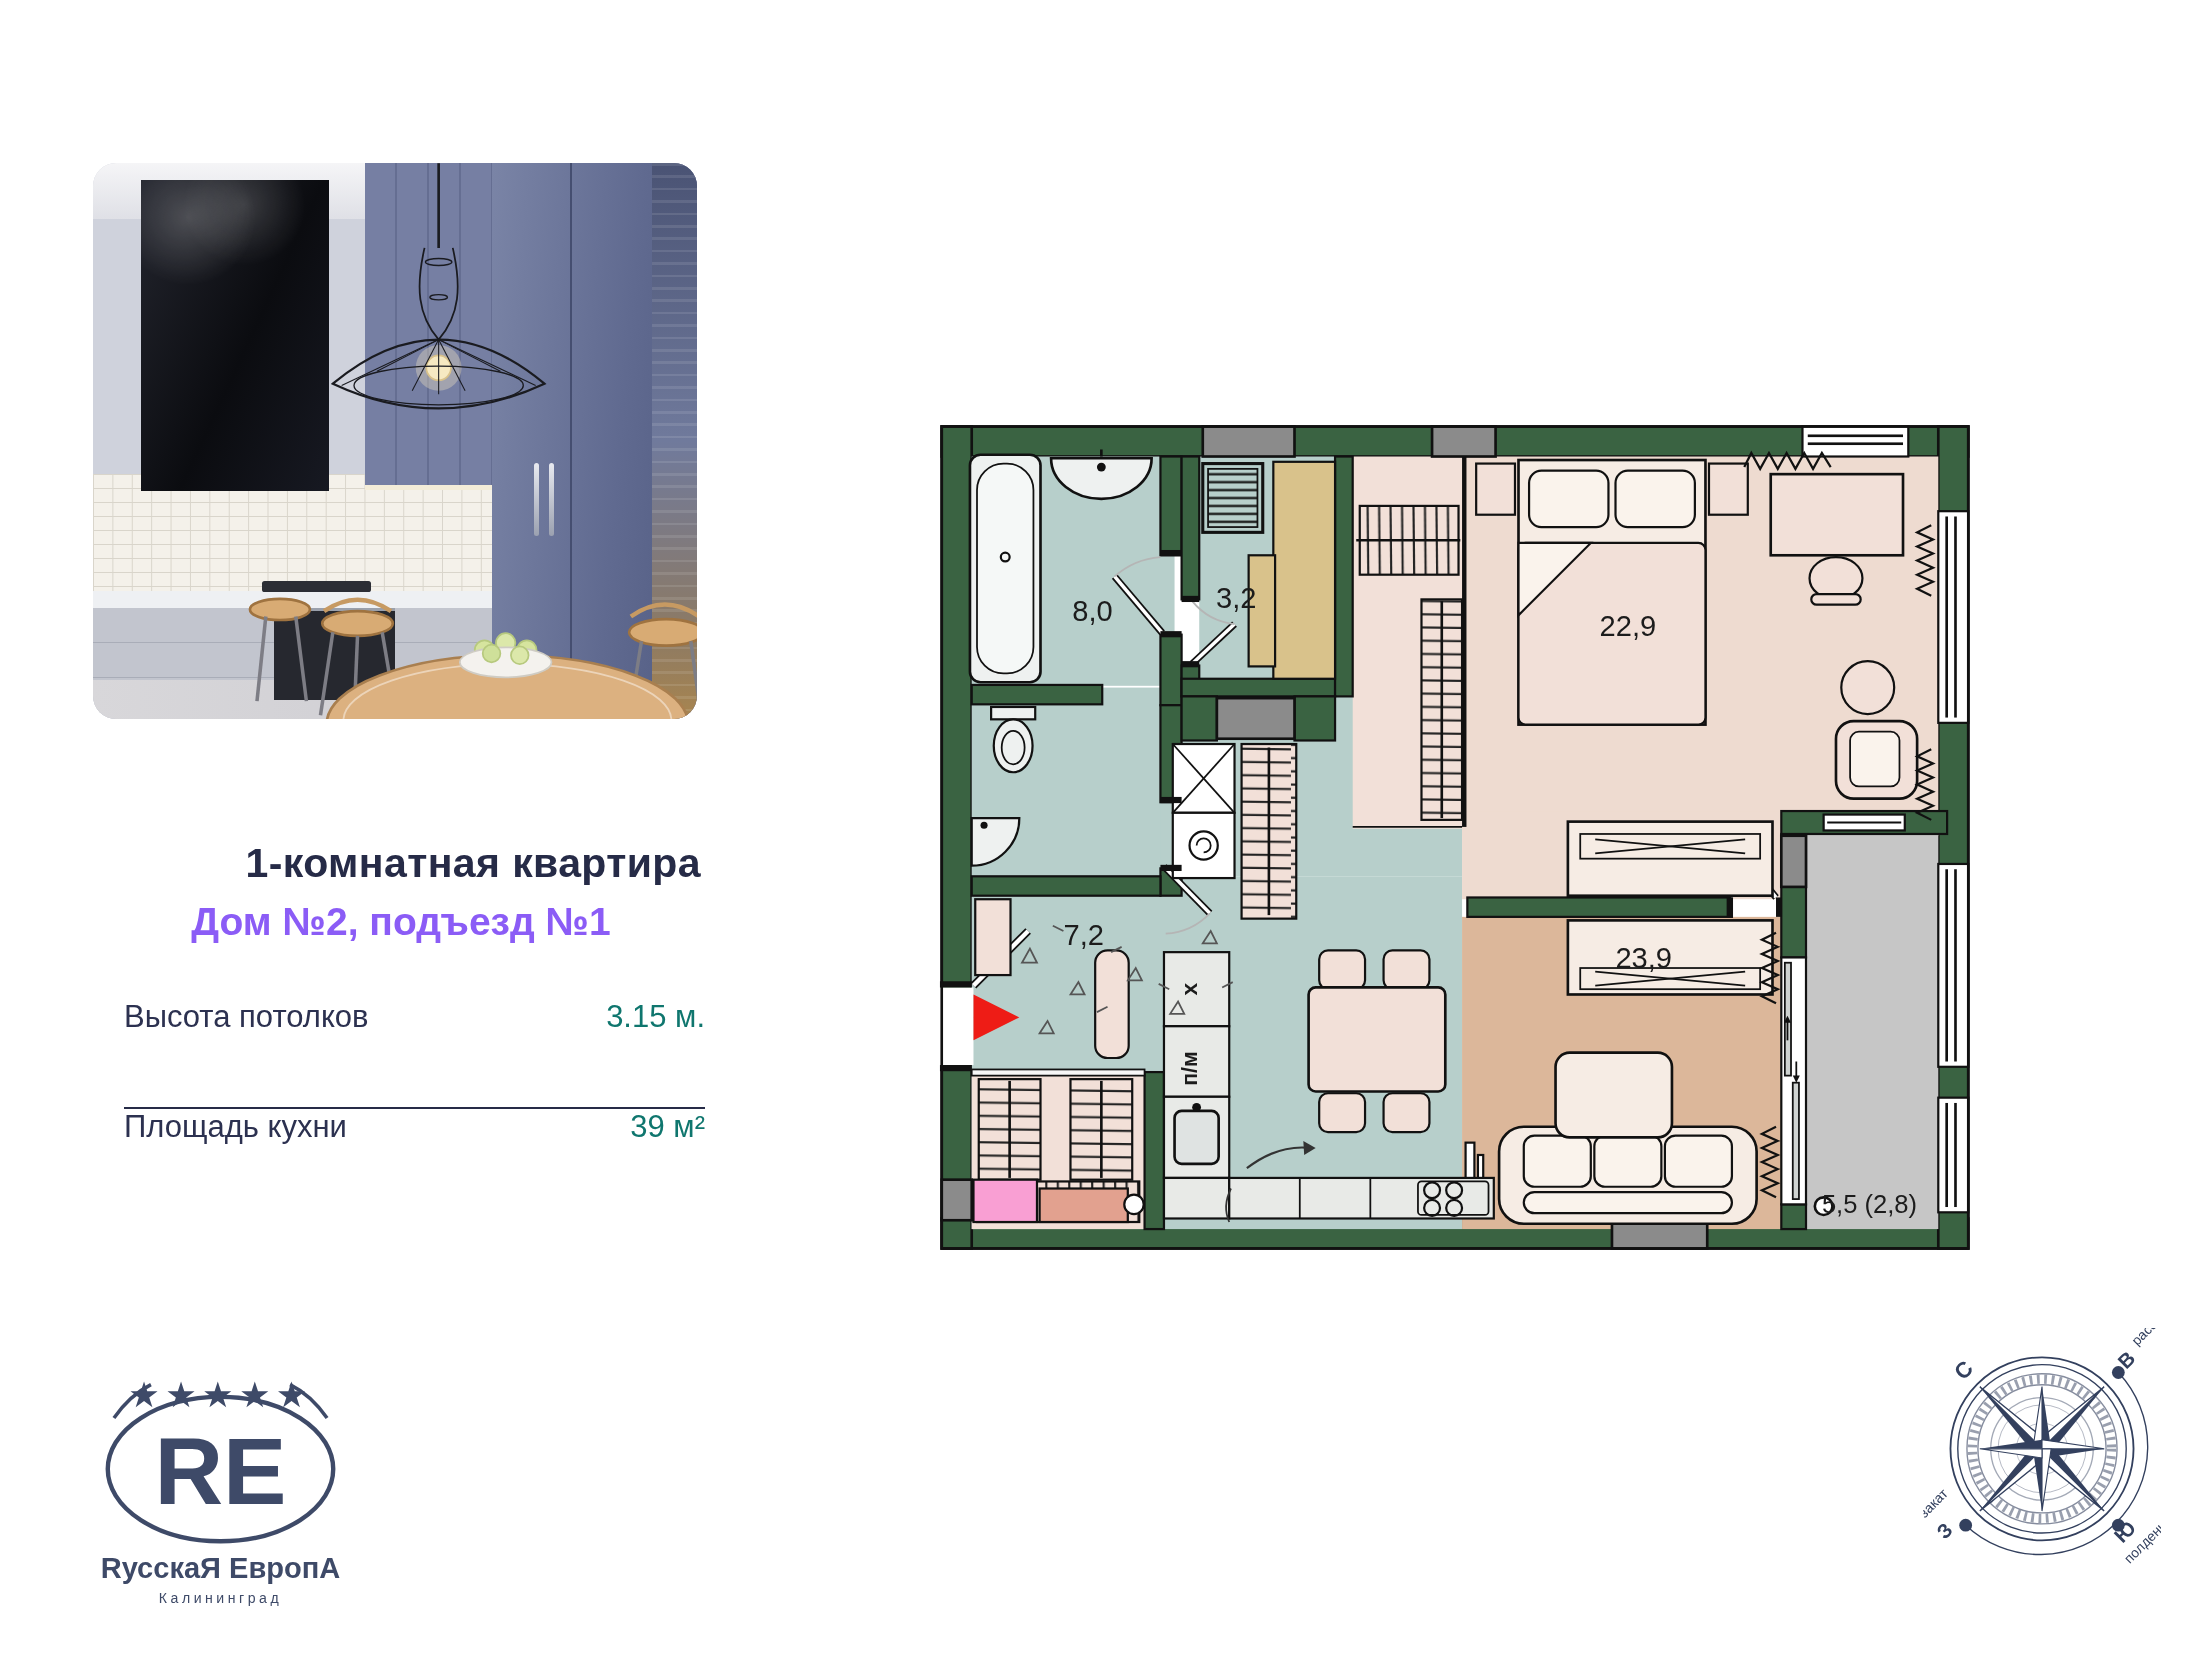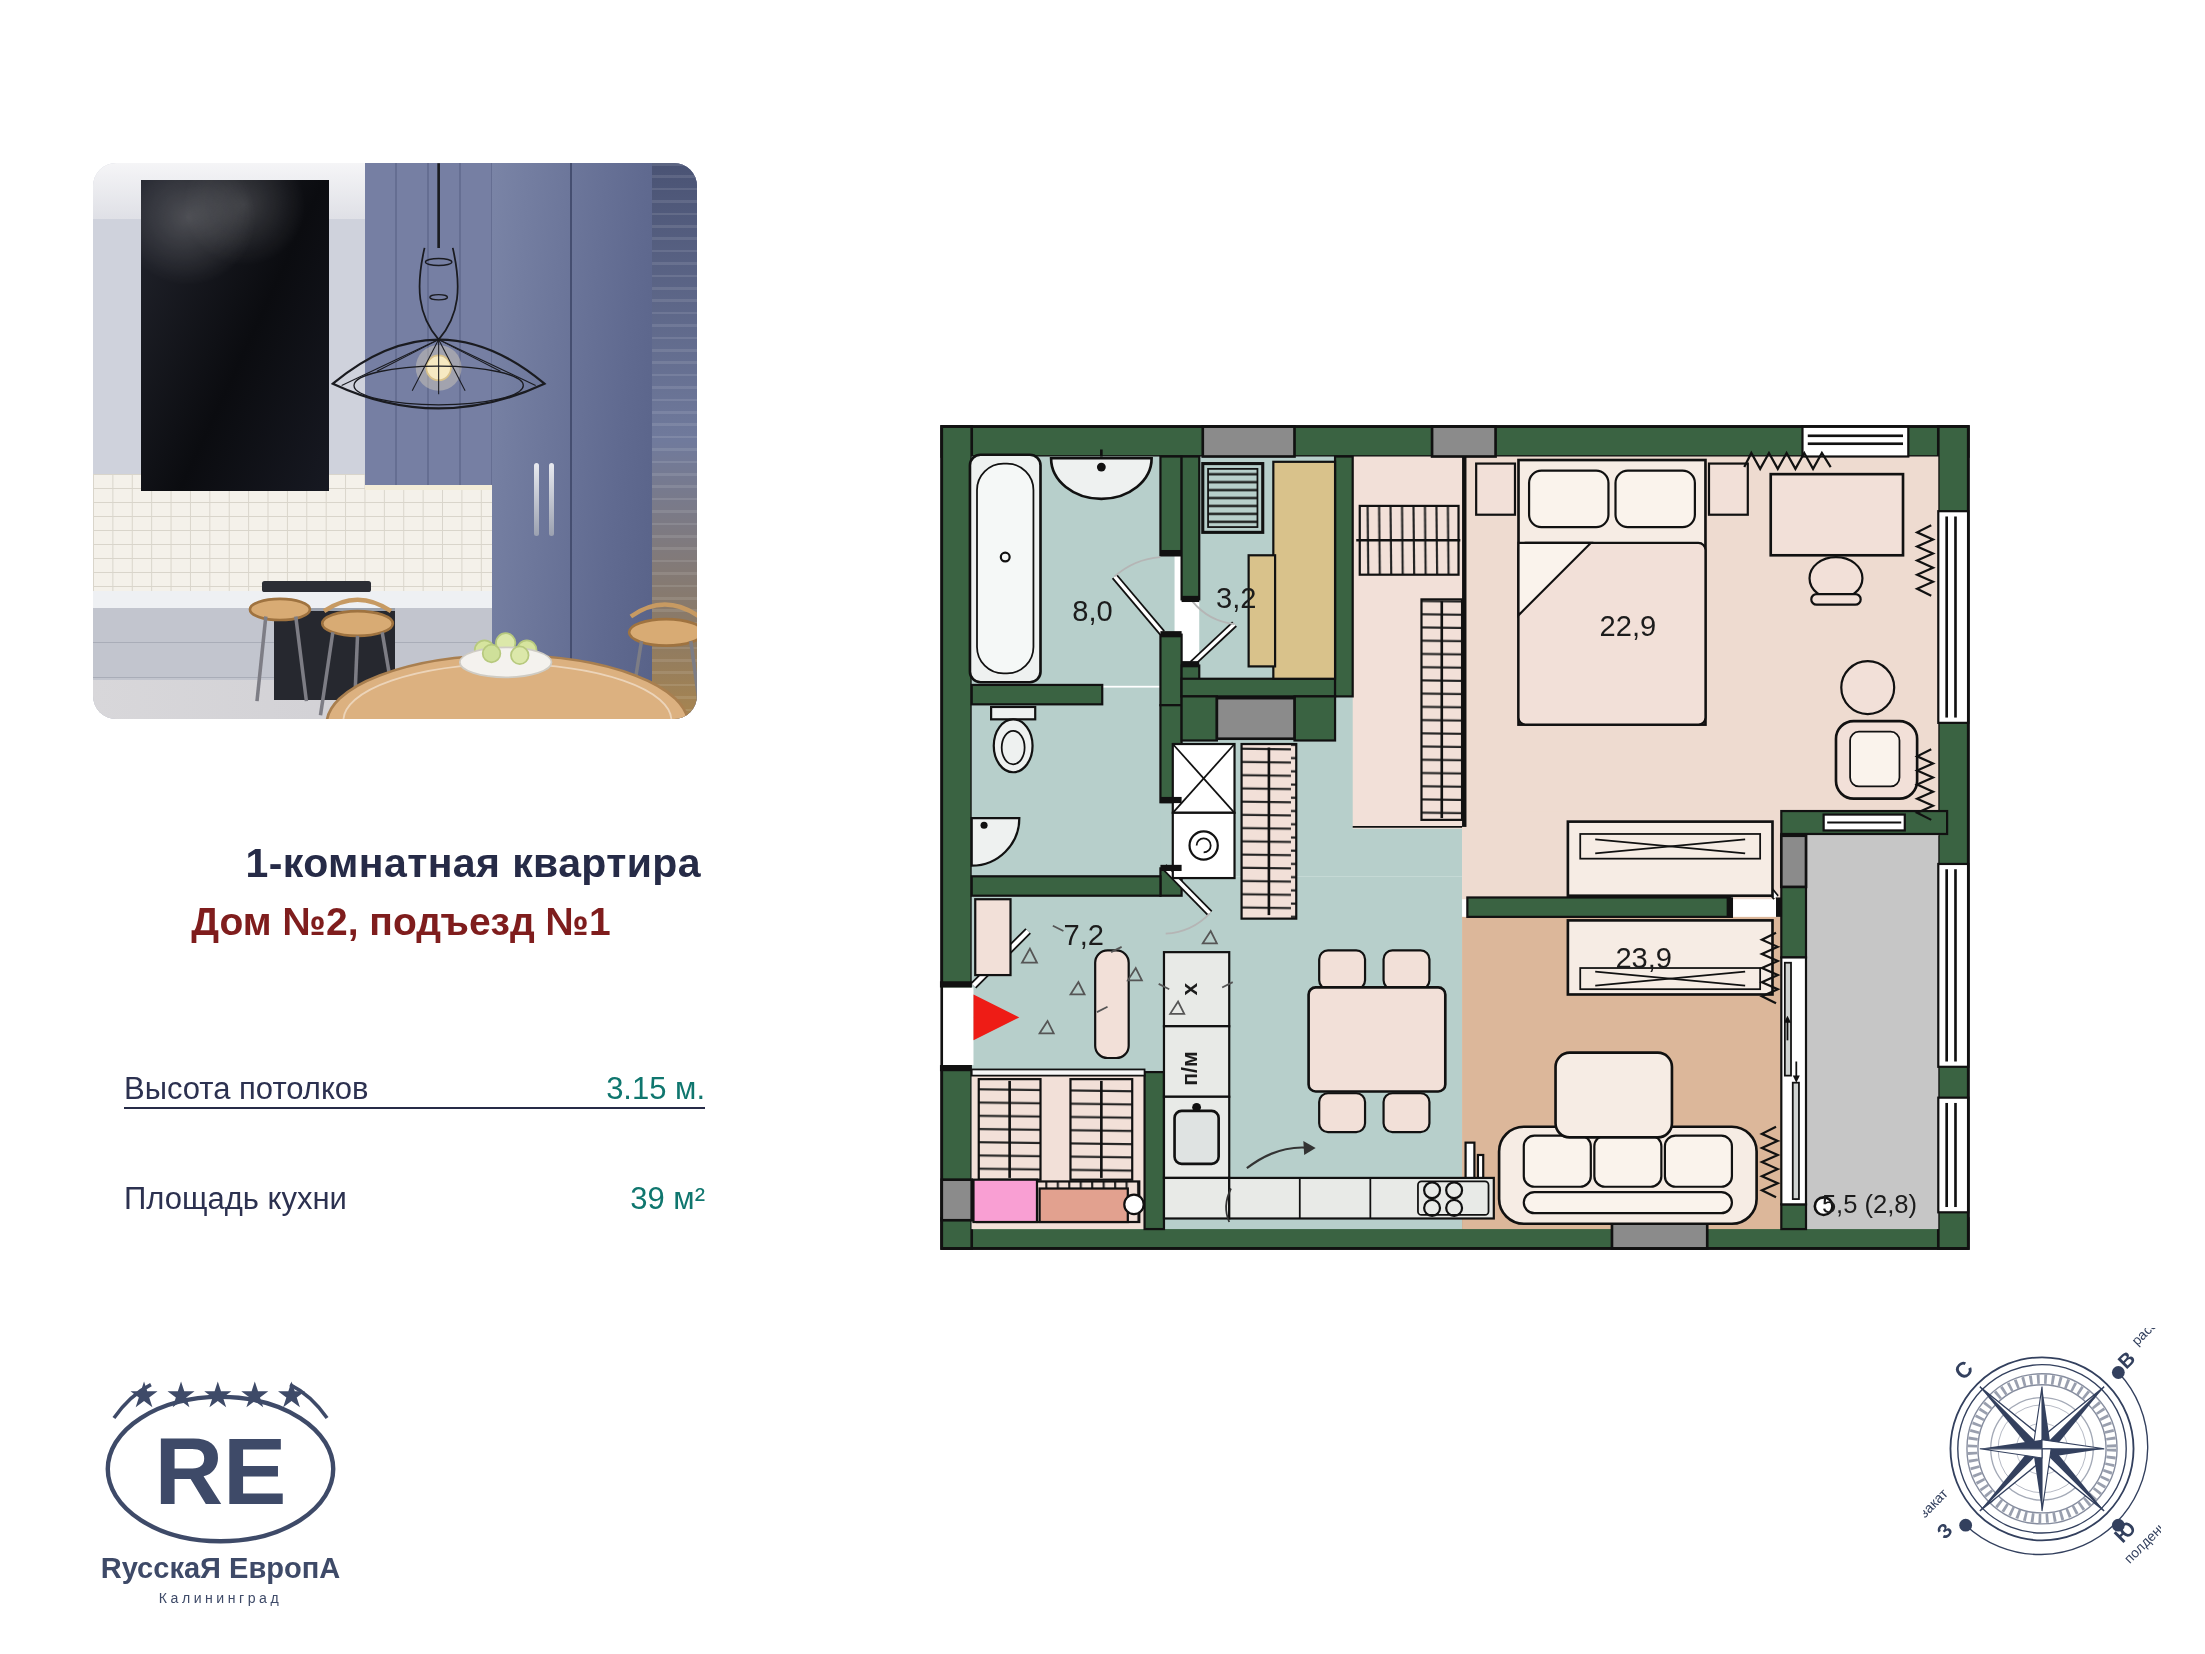--- a/index.html
+++ b/index.html
@@ -32,23 +32,23 @@
   .ph-wardrobe-line{left:79%;top:0;width:1.8px;height:100%;background:#454e70;z-index:7;}
   .ph-handle{top:54%;width:5.3px;height:13%;background:linear-gradient(#e8eaf0,#9ba1b0);border-radius:2.6px;z-index:7;}
   .ph-window{left:92.5%;top:0;width:7.5%;height:100%;
      background:repeating-linear-gradient(rgba(255,255,255,.10) 0 2.6px,transparent 2.6px 12.4px),
      linear-gradient(180deg,#4a5374,#707a9c 50%,#8d7a63 85%,#a8854f);z-index:7;}
   .ph-svg{left:0;top:0;width:100%;height:100%;z-index:8;}
   
   .title{position:absolute;left:101px;top:840px;width:600px;text-align:right;
          font-size:41px;font-weight:bold;color:#262b47;letter-spacing:0.4px;}
   .subtitle{position:absolute;left:101px;top:900px;width:600px;text-align:center;
-         font-size:39px;font-weight:bold;color:#7f1d1d;}
+         font-size:39px;font-weight:bold;color:#8b5cf6;}
   .specs{position:absolute;left:124px;top:999px;width:581px;}
-  .spec-row{display:flex;justify-content:space-between;align-items:flex-end;height:108px;}
+  .spec-row{display:flex;justify-content:space-between;align-items:flex-start;height:108px;}
   .spec-row + .spec-row{border-top:2.6px solid #262b47;}
   .spec-label{font-size:31px;color:#2c3150;}
   .spec-value{font-size:31px;color:#0f766e;}
   
   svg{position:absolute;font-family:"Liberation Sans",sans-serif;}
   .logo{left:84px;top:1337px;}
   .plan{left:938px;top:423px;}
   .compass{left:1923px;top:1328px;}
   .plan text{fill:#1c1c1c;}
 </style>

